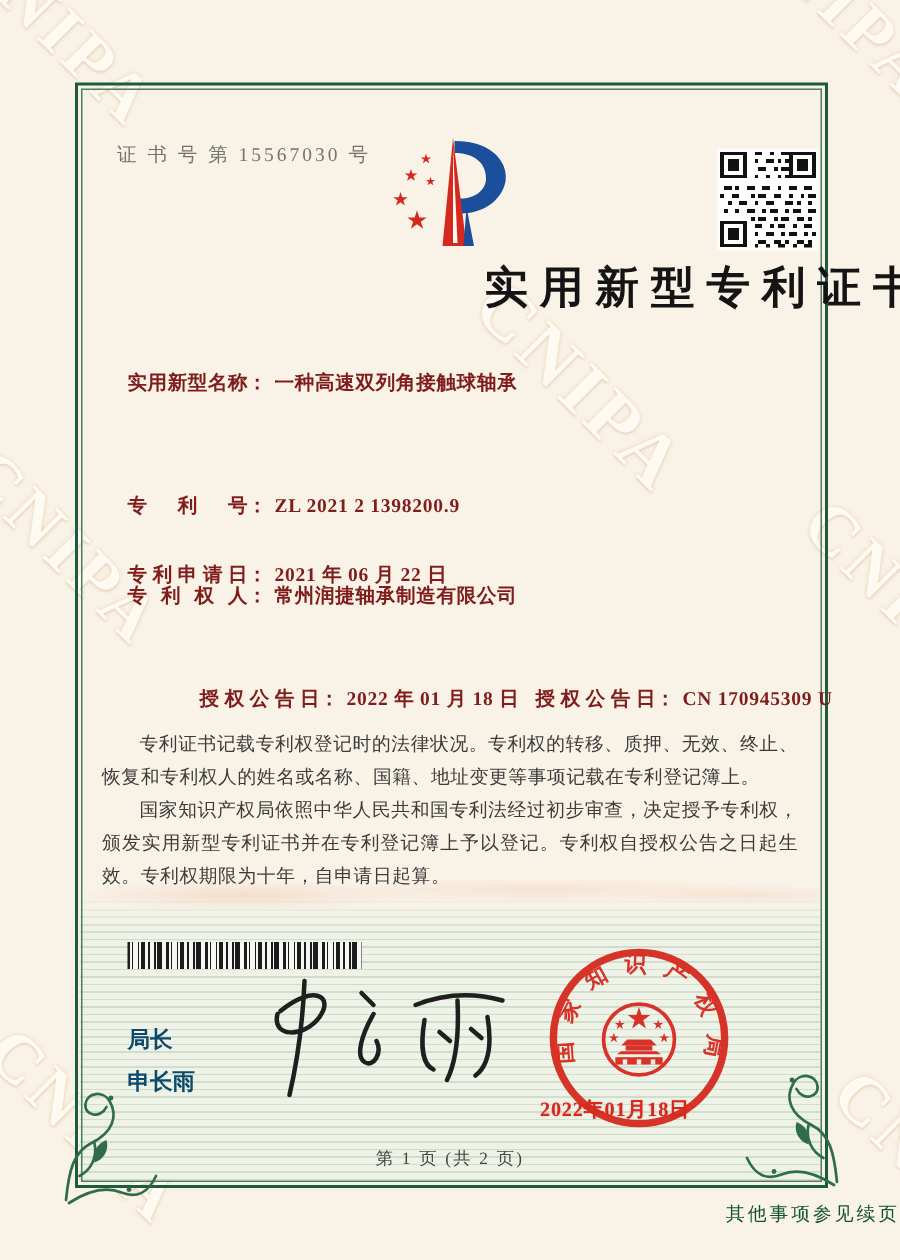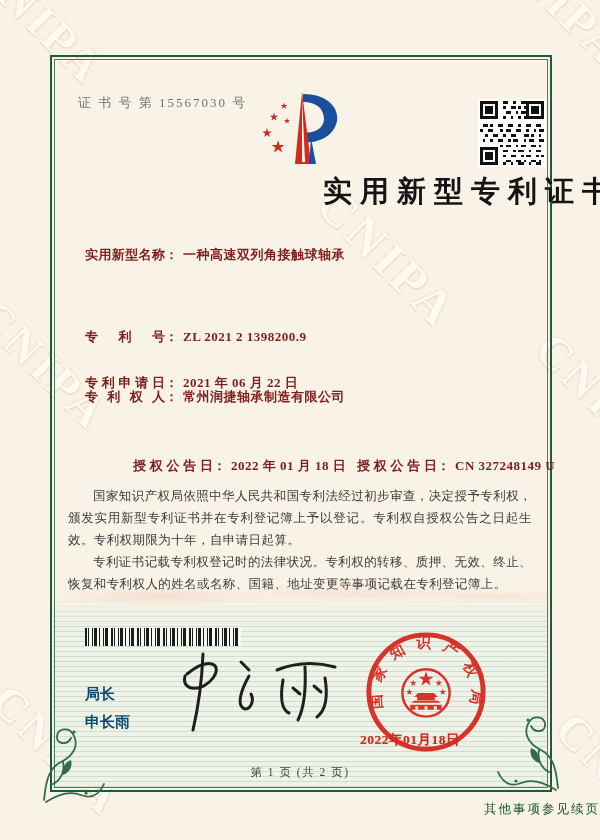--- a/index.html
+++ b/index.html
@@ -164,27 +164,27 @@
   </div>
   <div class="field-row" style="top:374px;">
     <span class="f-label">专利申请日</span><span class="f-colon">：</span><span class="f-value">2021 年 06 月 22 日</span>
   </div>
   <div class="field-row" style="top:388px;">
     <span class="f-label">专 利 权 人</span><span class="f-colon">：</span><span class="f-value">常州润捷轴承制造有限公司</span>
   </div>
   <div class="field-row" style="top:457px;margin-left:48px;">
     <span class="f-label">授权公告日</span><span class="f-colon">：</span><span class="f-value">2022 年 01 月 18 日</span>
     <span class="f-second">
-      <span class="f-label">授权公告日</span><span class="f-colon">：</span><span class="f-value">CN 327248149 U</span>
+      <span class="f-label">授权公告日</span><span class="f-colon">：</span><span class="f-value">CN 170945309 U</span>
     </span>
   </div>
 
   <div class="paras">
+    <p>专利证书记载专利权登记时的法律状况。专利权的转移、质押、无效、终止、恢复和专利权人的姓名或名称、国籍、地址变更等事项记载在专利登记簿上。</p>
     <p>国家知识产权局依照中华人民共和国专利法经过初步审查，决定授予专利权，颁发实用新型专利证书并在专利登记簿上予以登记。专利权自授权公告之日起生效。专利权期限为十年，自申请日起算。</p>
-    <p>专利证书记载专利权登记时的法律状况。专利权的转移、质押、无效、终止、恢复和专利权人的姓名或名称、国籍、地址变更等事项记载在专利登记簿上。</p>
   </div>
 
   <div class="barcode"></div>
 
   <div class="director">
     <div>局长</div>
     <div>申长雨</div>
   </div>
 
   <div class="signature">

